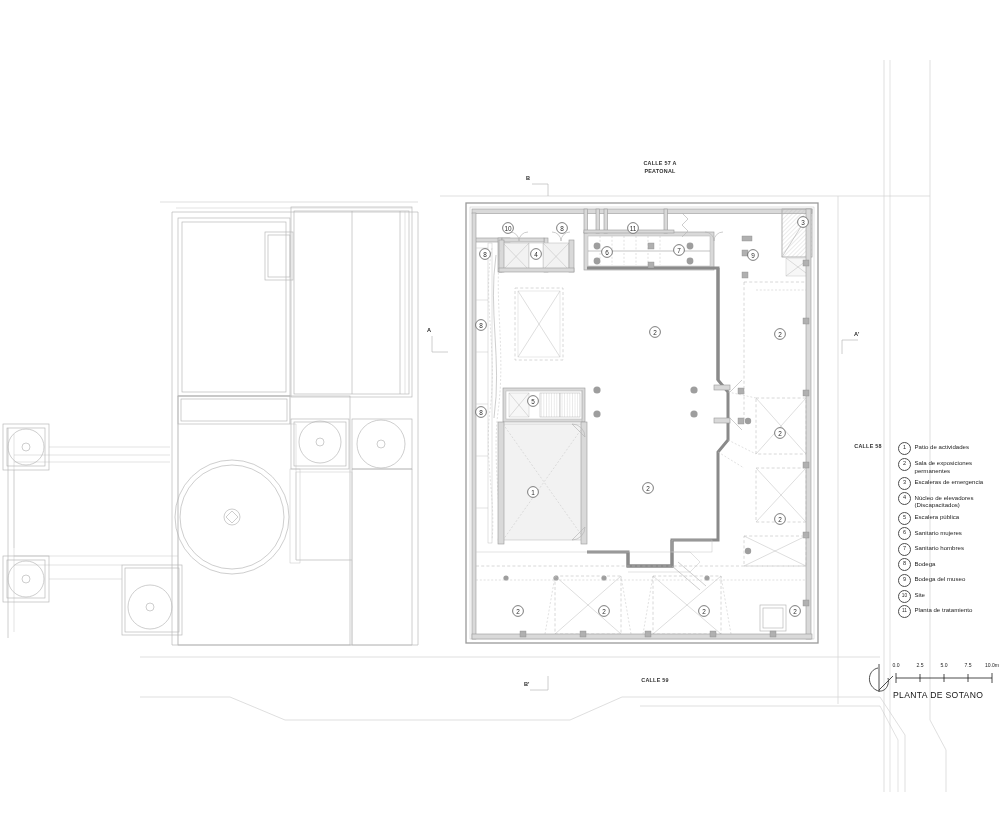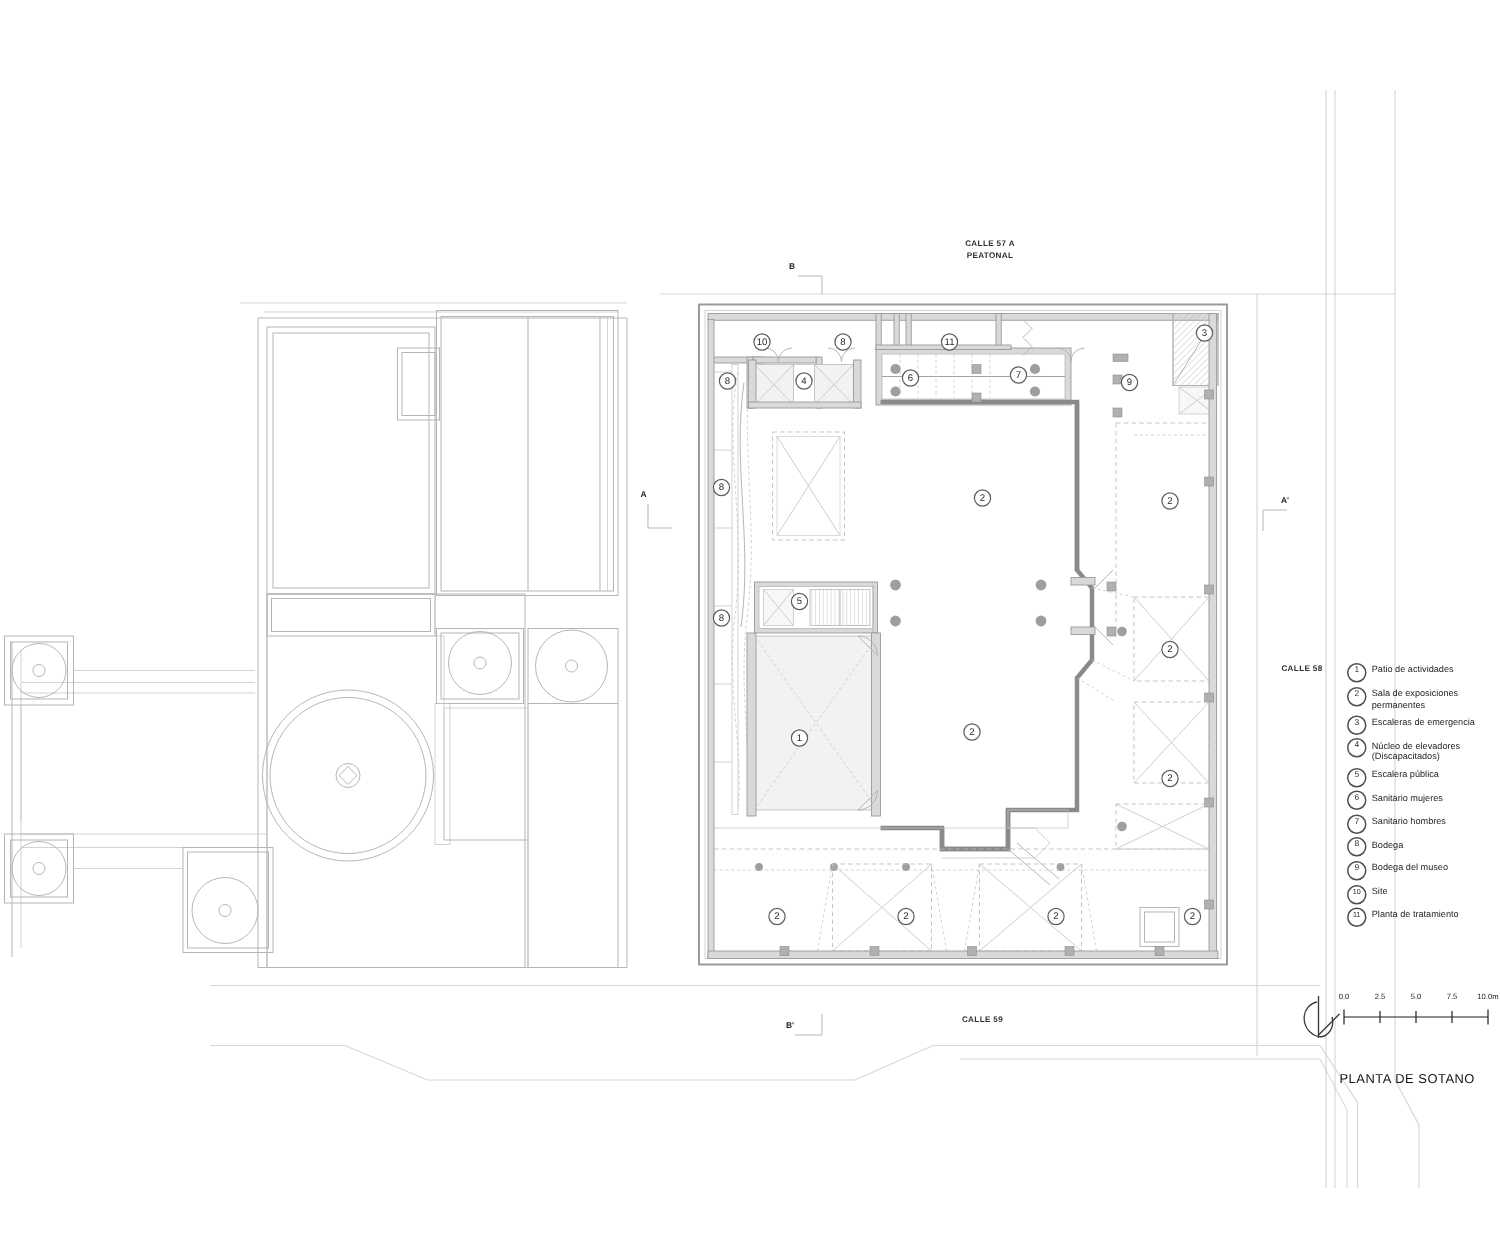--- a/index.html
+++ b/index.html
@@ -106,21 +106,21 @@
   .sc-num {
     position: absolute;
     font-size: 5.1px;
     color: #1f1f1f;
     transform: translateX(-50%);
     white-space: nowrap;
   }
   #plantitle {
     position: absolute;
     left: 893px;
-    top: 714px;
+    top: 690px;
     font-size: 8.6px;
     letter-spacing: .35px;
     color: #141414;
     white-space: nowrap;
   }
 </style>
 </head>
 <body>
 
 <div id="page">

